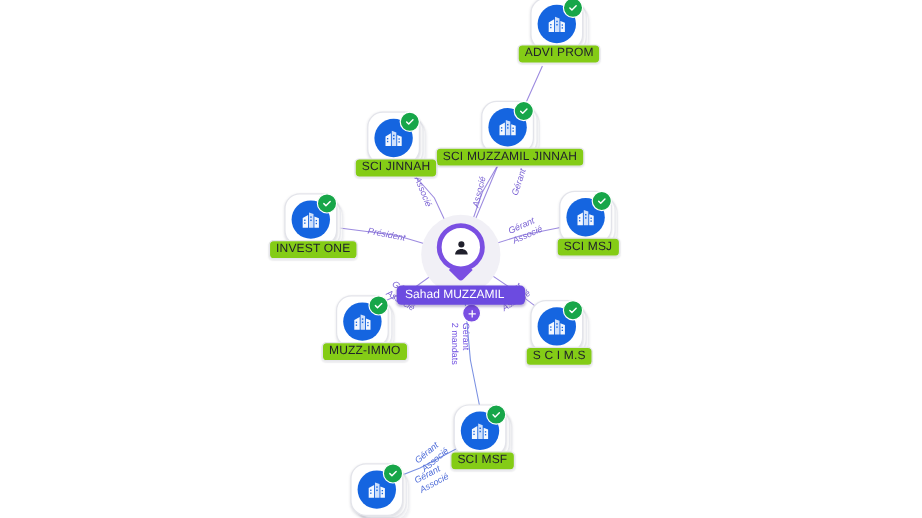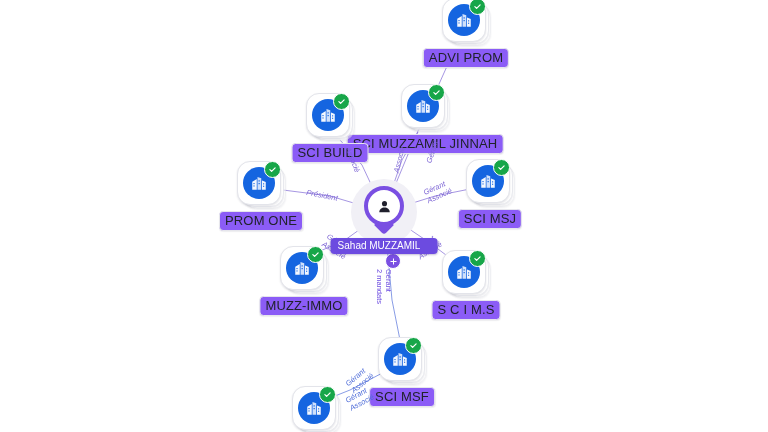--- a/index.html
+++ b/index.html
@@ -72,29 +72,29 @@
     background: #17a649;
     border: 1.6px solid #ffffff;
     display: flex;
     align-items: center;
     justify-content: center;
   }
   .check-badge svg { display: block; }
 
   .node-label {
     position: absolute;
-    top: 26px;
+    top: 15px;
     left: 50%;
     transform: translateX(-50%);
     white-space: nowrap;
-    background: #8b5cf6;
+    background: #84cc16;
     border: 1px solid #e6e6ec;
     border-radius: 4px;
     padding: 1px 5px 2px 5px;
-    font-size: 13px;
+    font-size: 10px;
     color: #20222b;
     letter-spacing: .15px;
     box-shadow: 0 1px 1px rgba(40,40,70,.08);
   }
 
   
   #person-node {
     position: absolute;
     width: 0;
     height: 0;
@@ -286,21 +286,21 @@
                 <rect x="17.4" y="15.6" width="1.5" height="1.5" fill="#1565E0"></rect>
               </svg>
             </div>
             <div class="check-badge">
               <svg width="9" height="9" viewBox="0 0 24 24">
                 <path d="M5 12.5l4.6 4.6L19 7.7" stroke="#ffffff" stroke-width="3.2" fill="none" stroke-linecap="round" stroke-linejoin="round"></path>
               </svg>
             </div>
           </div>
         </div>
-        <div class="node-label">SCI BUILD</div>
+        <div class="node-label">SCI JINNAH</div>
       </div>
       <div class="node" style="left: 261px; top: 185px;">
         <div class="card-stack">
           <div class="card c3"></div>
           <div class="card c2"></div>
           <div class="card c1">
             <div class="disc">
               <svg width="18" height="18" viewBox="0 0 24 24">
                 <path d="M3 21V10.2l6-3.4V21z" fill="#ffffff" opacity="0.95"></path>
                 <path d="M10 21V4l5 1.8V21z" fill="#cfe0fb"></path>
@@ -313,21 +313,21 @@
                 <rect x="17.4" y="15.6" width="1.5" height="1.5" fill="#1565E0"></rect>
               </svg>
             </div>
             <div class="check-badge">
               <svg width="9" height="9" viewBox="0 0 24 24">
                 <path d="M5 12.5l4.6 4.6L19 7.7" stroke="#ffffff" stroke-width="3.2" fill="none" stroke-linecap="round" stroke-linejoin="round"></path>
               </svg>
             </div>
           </div>
         </div>
-        <div class="node-label">PROM ONE</div>
+        <div class="node-label">INVEST ONE</div>
       </div>
       <div class="node" style="left: 490px; top: 183px;">
         <div class="card-stack">
           <div class="card c3"></div>
           <div class="card c2"></div>
           <div class="card c1">
             <div class="disc">
               <svg width="18" height="18" viewBox="0 0 24 24">
                 <path d="M3 21V10.2l6-3.4V21z" fill="#ffffff" opacity="0.95"></path>
                 <path d="M10 21V4l5 1.8V21z" fill="#cfe0fb"></path>

